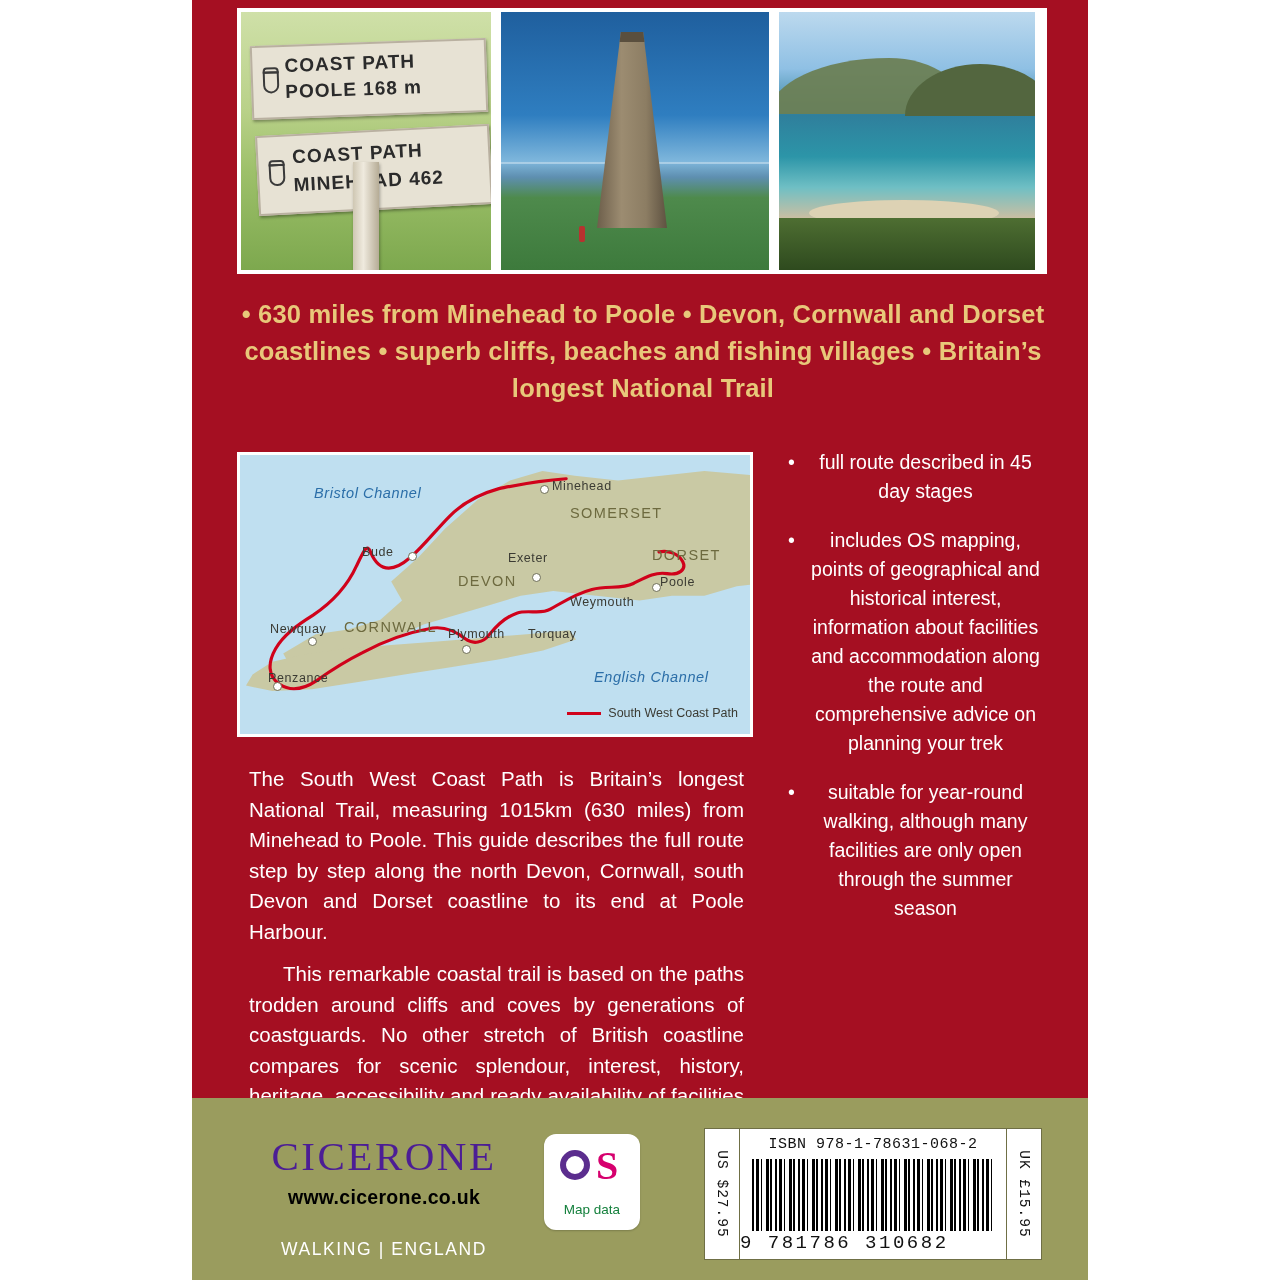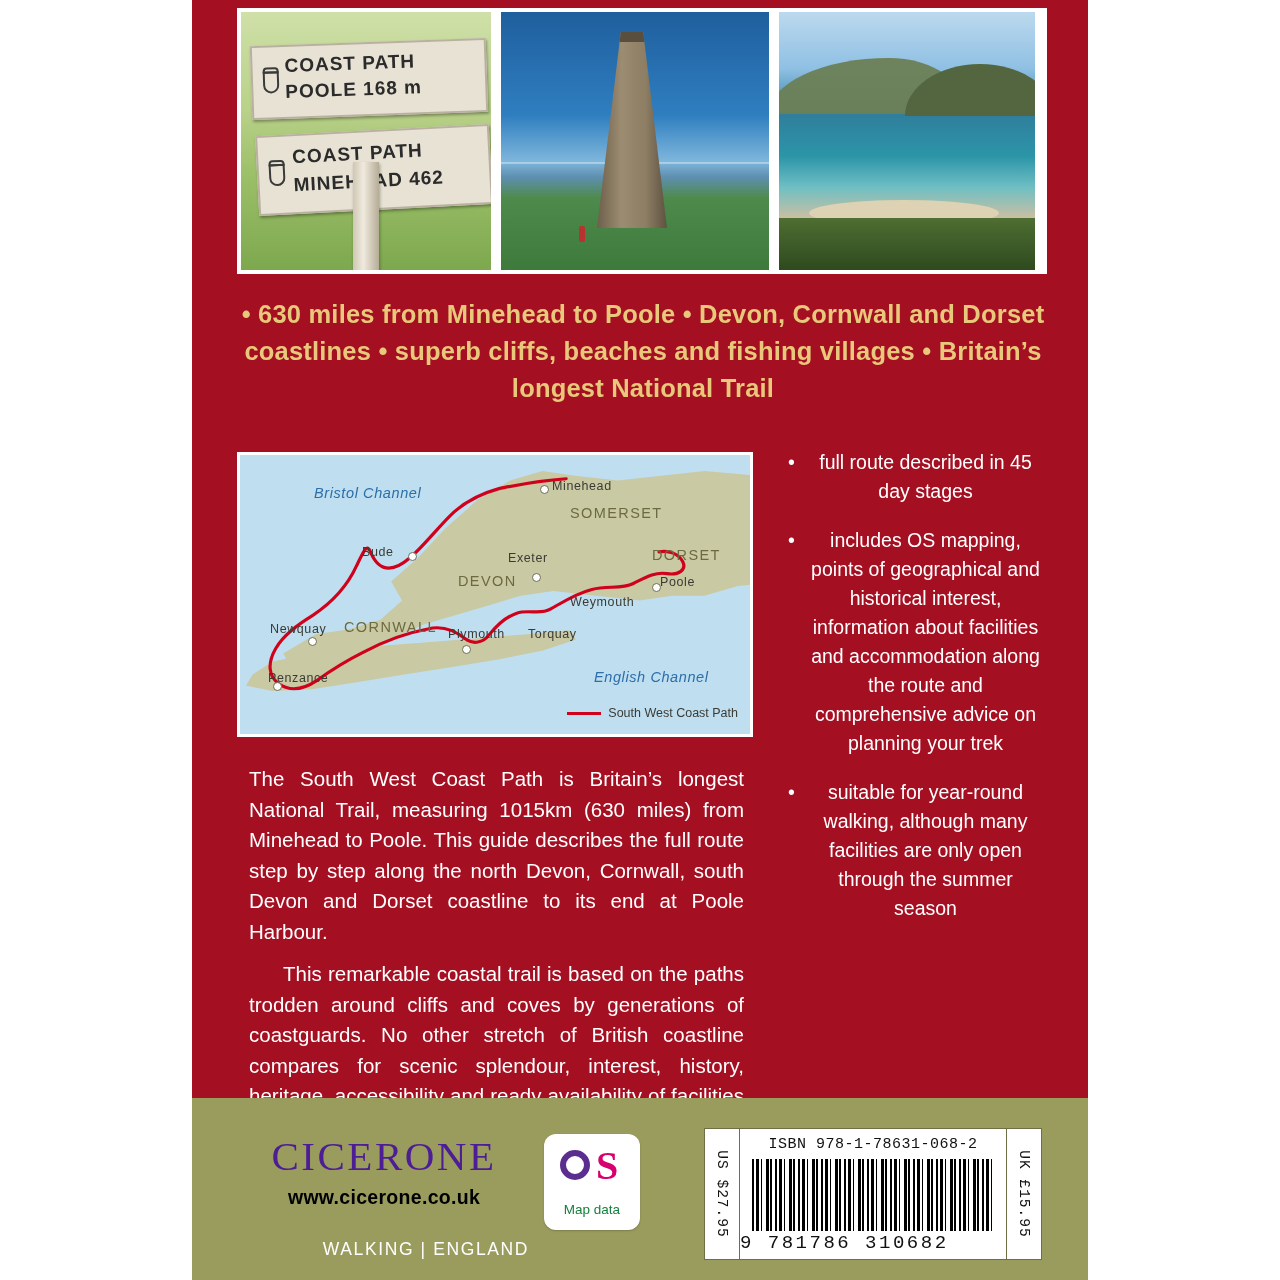--- a/index.html
+++ b/index.html
@@ -288,21 +288,20 @@
     font-weight: bold;
     font-size: 19.5px;
     margin-top: 6px;
     letter-spacing: .3px;
   }
   .cic-sub {
     color: #ffffff;
     font-size: 17.5px;
     letter-spacing: 1.6px;
     margin-top: 30px;
-    text-align: right;
   }
   
   .osbadge {
     position: absolute;
     left: 352px;
     top: 36px;
     width: 96px;
     height: 96px;
     background: #ffffff;
     border-radius: 12px;

